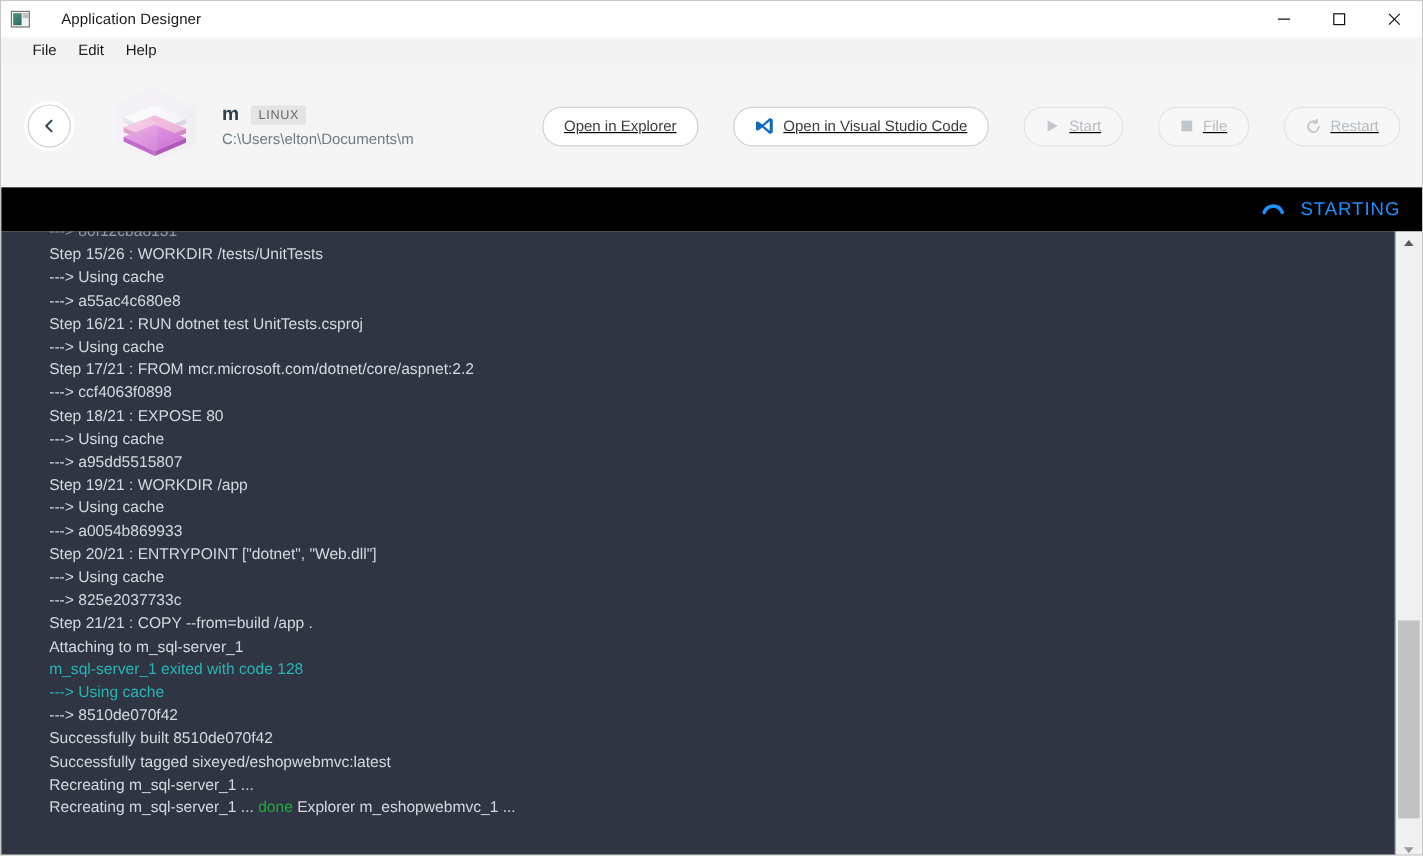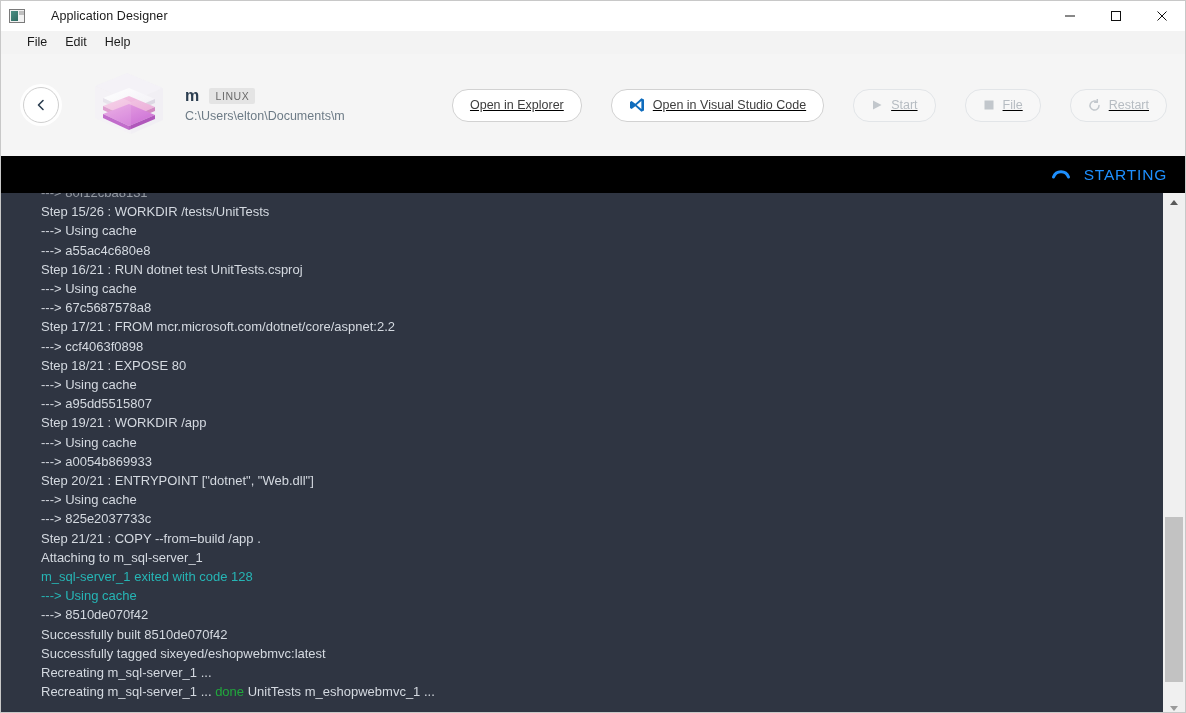--- a/index.html
+++ b/index.html
@@ -412,41 +412,40 @@
 
   <div class="console-wrap">
     <div class="console">
       <ul class="log-list" id="log-list">
           <li class="log-line clipped">---&gt; 80f12cba8131</li>
           <li class="log-line">Step 15/26 : WORKDIR /tests/UnitTests</li>
           <li class="log-line">---&gt; Using cache</li>
           <li class="log-line">---&gt; a55ac4c680e8</li>
           <li class="log-line">Step 16/21 : RUN dotnet test UnitTests.csproj</li>
           <li class="log-line">---&gt; Using cache</li>
-          <li class="log-line">---&gt; 67c5687578a8</li>
           <li class="log-line">Step 17/21 : FROM mcr.microsoft.com/dotnet/core/aspnet:2.2</li>
           <li class="log-line">---&gt; ccf4063f0898</li>
           <li class="log-line">Step 18/21 : EXPOSE 80</li>
           <li class="log-line">---&gt; Using cache</li>
           <li class="log-line">---&gt; a95dd5515807</li>
           <li class="log-line">Step 19/21 : WORKDIR /app</li>
           <li class="log-line">---&gt; Using cache</li>
           <li class="log-line">---&gt; a0054b869933</li>
           <li class="log-line">Step 20/21 : ENTRYPOINT ["dotnet", "Web.dll"]</li>
           <li class="log-line">---&gt; Using cache</li>
           <li class="log-line">---&gt; 825e2037733c</li>
           <li class="log-line">Step 21/21 : COPY --from=build /app .</li>
           <li class="log-line">Attaching to m_sql-server_1</li>
           <li class="log-line teal">m_sql-server_1 exited with code 128</li>
           <li class="log-line teal">---&gt; Using cache</li>
           <li class="log-line">---&gt; 8510de070f42</li>
           <li class="log-line">Successfully built 8510de070f42</li>
           <li class="log-line">Successfully tagged sixeyed/eshopwebmvc:latest</li>
           <li class="log-line">Recreating m_sql-server_1 ...</li>
-          <li class="log-line"><span class="seg-default">Recreating m_sql-server_1 ... </span><span class="seg-green">done</span><span class="seg-default"> UnitTests m_eshopwebmvc_1 ...</span></li>
+          <li class="log-line"><span class="seg-default">Recreating m_sql-server_1 ... </span><span class="seg-green">done</span><span class="seg-default"> Explorer m_eshopwebmvc_1 ...</span></li>
         </ul>
     </div>
 
     <div class="scrollbar">
       <div class="sb-arrow">
         <div class="arrow-up"></div>
       </div>
       <div class="sb-track">
         <div class="sb-thumb"></div>
       </div>

